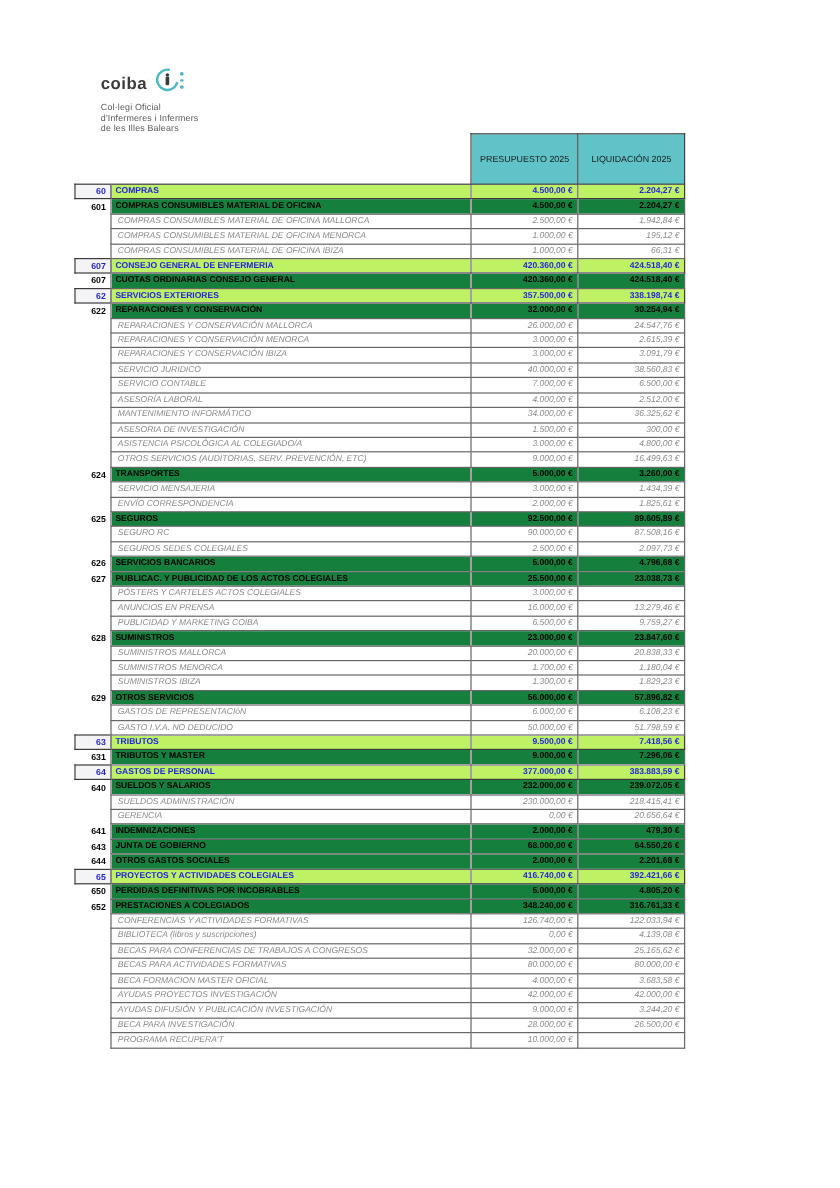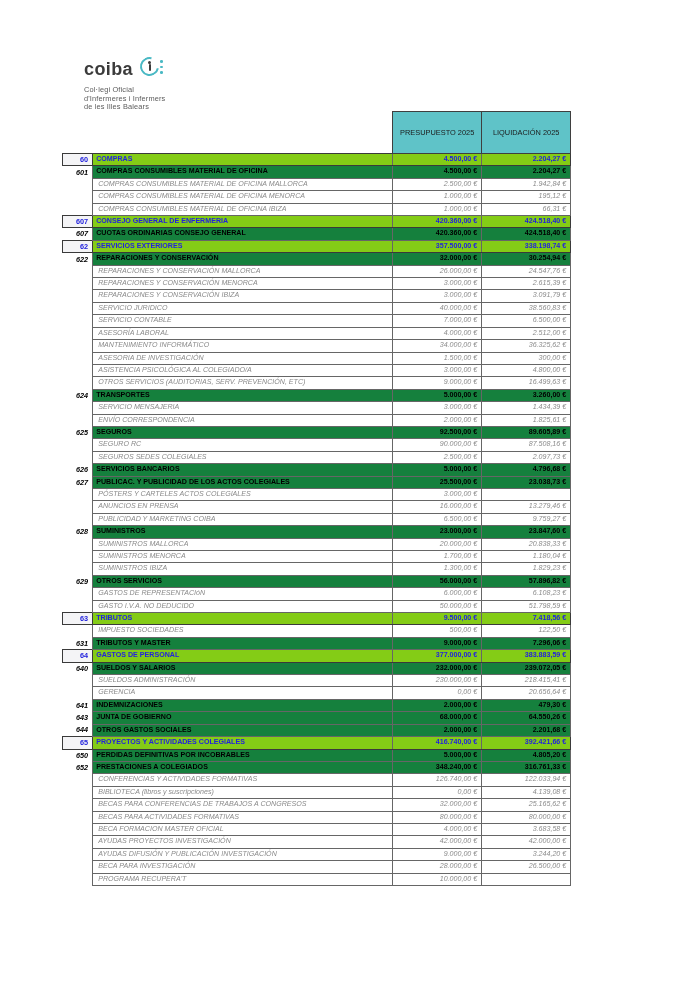--- a/index.html
+++ b/index.html
@@ -9,21 +9,21 @@
     font-family:"Liberation Sans", sans-serif;
     color:#000;
     overflow:hidden;
   }
   .page{position:relative;width:700px;height:990px;}
 
   
   .logo-block{position:absolute;left:84px;top:57px;}
   .logo-row{display:flex;align-items:center;gap:7px;}
   .logo-word{
-    font-size:18px;font-weight:700;letter-spacing:.4px;color:#3b3b3b;
+    font-size:14px;font-weight:700;letter-spacing:.4px;color:#3b3b3b;
     line-height:1;
   }
   .logo-mark{position:relative;width:23px;height:23px;}
   .logo-mark .ring{
     position:absolute;left:0;top:0;width:19px;height:19px;
     border:2.4px solid #4ab9c4;border-radius:50%;
     border-right-color:transparent;
     transform:rotate(-32deg);box-sizing:border-box;
   }
   .logo-mark .stem{
@@ -92,32 +92,32 @@
   }
   td.num{
     border:1px solid #666;
     text-align:right;
     padding-right:4px;
   }
 
   
   tr.lvl1 td.code{color:#2222dd;font-weight:700;padding-left:13px;}
   tr.lvl1 td.desc,tr.lvl1 td.num{
-    color:#2222dd;font-weight:700;background:#84cc16;
+    color:#2222dd;font-weight:700;background:#bef264;
     border-top:1.6px solid #3a3a3a;border-bottom:1.6px solid #3a3a3a;
   }
   tr.lvl1 td.desc{border-left:1.6px solid #3a3a3a;}
   tr.lvl1 td.num.last{border-right:1.6px solid #3a3a3a;}
   tr.lvl1 td.code{
     border-top:1.6px solid #3a3a3a;border-bottom:1.6px solid #3a3a3a;
     border-left:1.6px solid #3a3a3a;background:#f4f4f6;
   }
 
   
-  tr.lvl2 td.code{color:#000;font-weight:700;font-style:italic;}
+  tr.lvl2 td.code{color:#000;font-weight:700;}
   tr.lvl2 td.desc,tr.lvl2 td.num{color:#000;font-weight:700;background:#15803d;}
 
   
   tr.lvl3 td.desc,tr.lvl3 td.num{
     color:#8a8a8a;font-style:italic;font-weight:400;background:#fff;
   }
   tr.lvl3 td.desc{padding-left:5px;}
 </style>
 </head>
 <body>
@@ -380,26 +380,20 @@
           <td class="desc">GASTO I.V.A. NO DEDUCIDO</td>
           <td class="num">50.000,00 €</td>
           <td class="num last">51.798,59 €</td>
         </tr>
         <tr class="lvl1">
           <td class="code">63</td>
           <td class="desc">TRIBUTOS</td>
           <td class="num">9.500,00 €</td>
           <td class="num last">7.418,56 €</td>
         </tr>
-        <tr class="lvl3">
-          <td class="code"></td>
-          <td class="desc">IMPUESTO SOCIEDADES</td>
-          <td class="num">500,00 €</td>
-          <td class="num last">122,50 €</td>
-        </tr>
         <tr class="lvl2">
           <td class="code">631</td>
           <td class="desc">TRIBUTOS Y MASTER</td>
           <td class="num">9.000,00 €</td>
           <td class="num last">7.296,06 €</td>
         </tr>
         <tr class="lvl1">
           <td class="code">64</td>
           <td class="desc">GASTOS DE PERSONAL</td>
           <td class="num">377.000,00 €</td>

